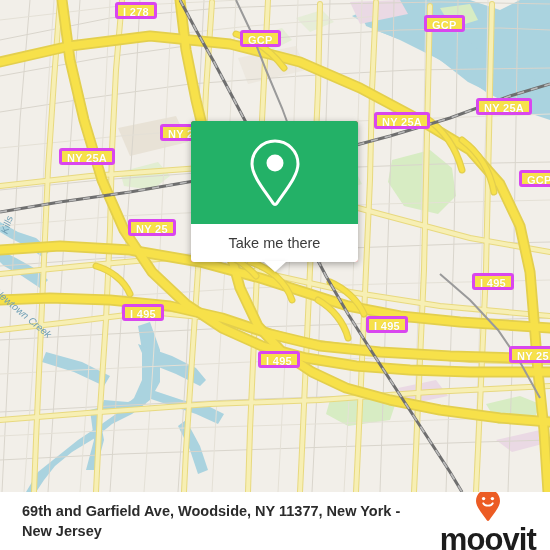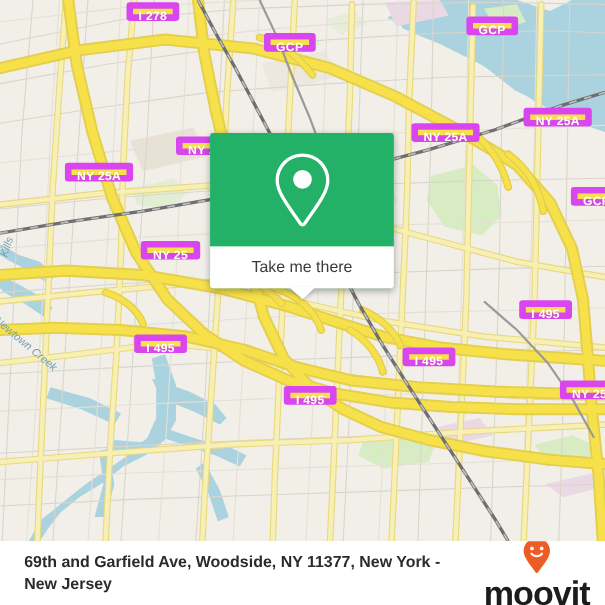--- a/index.html
+++ b/index.html
@@ -17,21 +17,21 @@
     width: 550px; height: 492px;
     background: #f2efe9;
     overflow: hidden;
   }
   .map-svg { position: absolute; left: 0; top: 0; }
 
   
   .shield {
     position: absolute;
     background: #f7e14a;
-    border: 6px solid #d946ef;
+    border: 3px solid #d946ef;
     border-radius: 3px;
     color: #ffffff;
     font-weight: bold;
     font-size: 11px;
     line-height: 15px;
     height: 17px;
     padding: 0 5px;
     white-space: nowrap;
     text-shadow: 0 0 1px rgba(160,140,0,.35);
     letter-spacing: .3px;
@@ -46,21 +46,21 @@
   }
 
   
   .popup {
     position: absolute;
     left: 191px; top: 121px;
     width: 167px; height: 141px;
     border-radius: 3px;
     box-shadow: 0 2px 7px rgba(0,0,0,.33);
     overflow: visible;
-    background: #86efac;
+    background: #ef4444;
   }
   .popup-head {
     height: 103px;
     background: #23b167;
     border-radius: 3px 3px 0 0;
     display: flex; align-items: center; justify-content: center;
   }
   .popup-foot {
     height: 38px;
     background: #ffffff;

